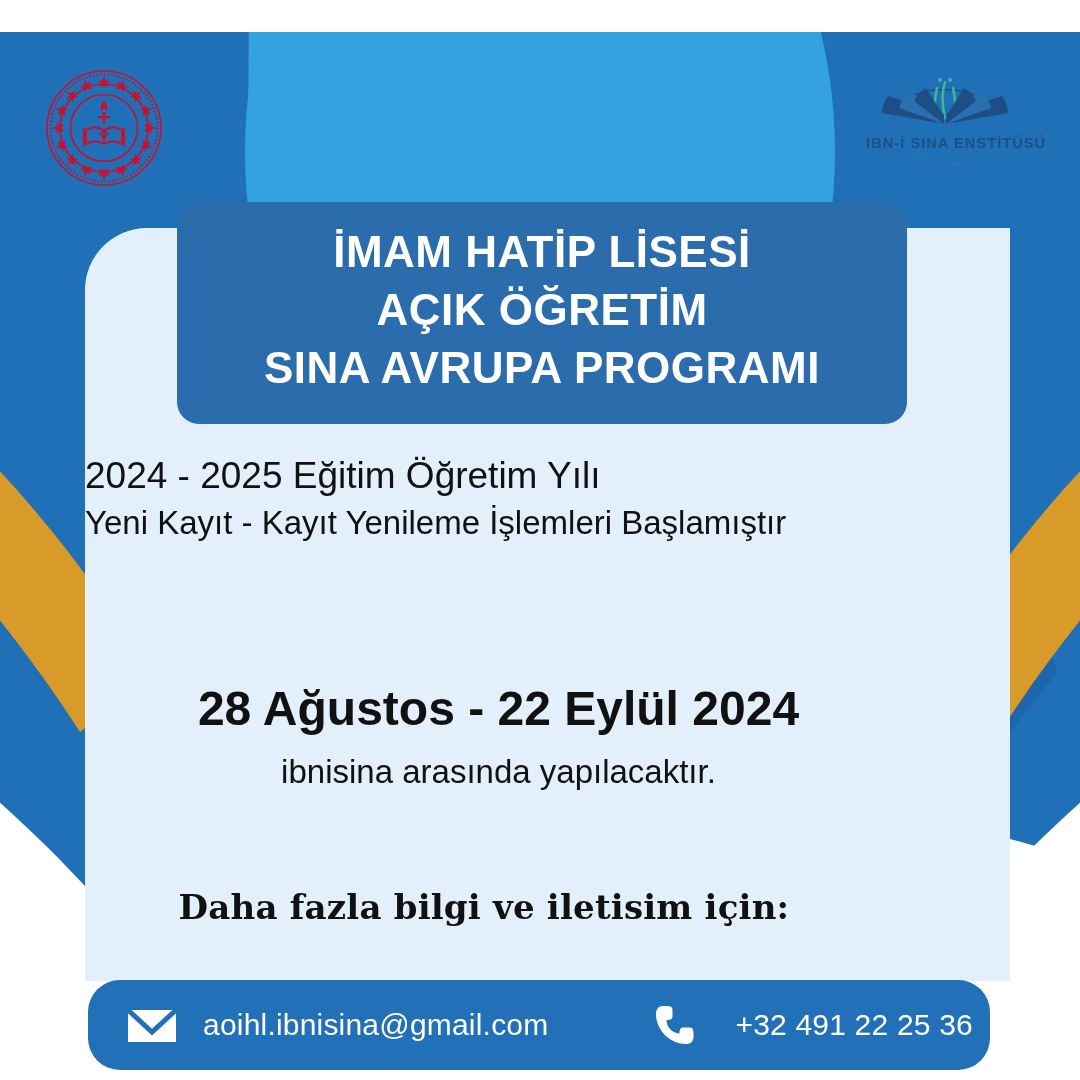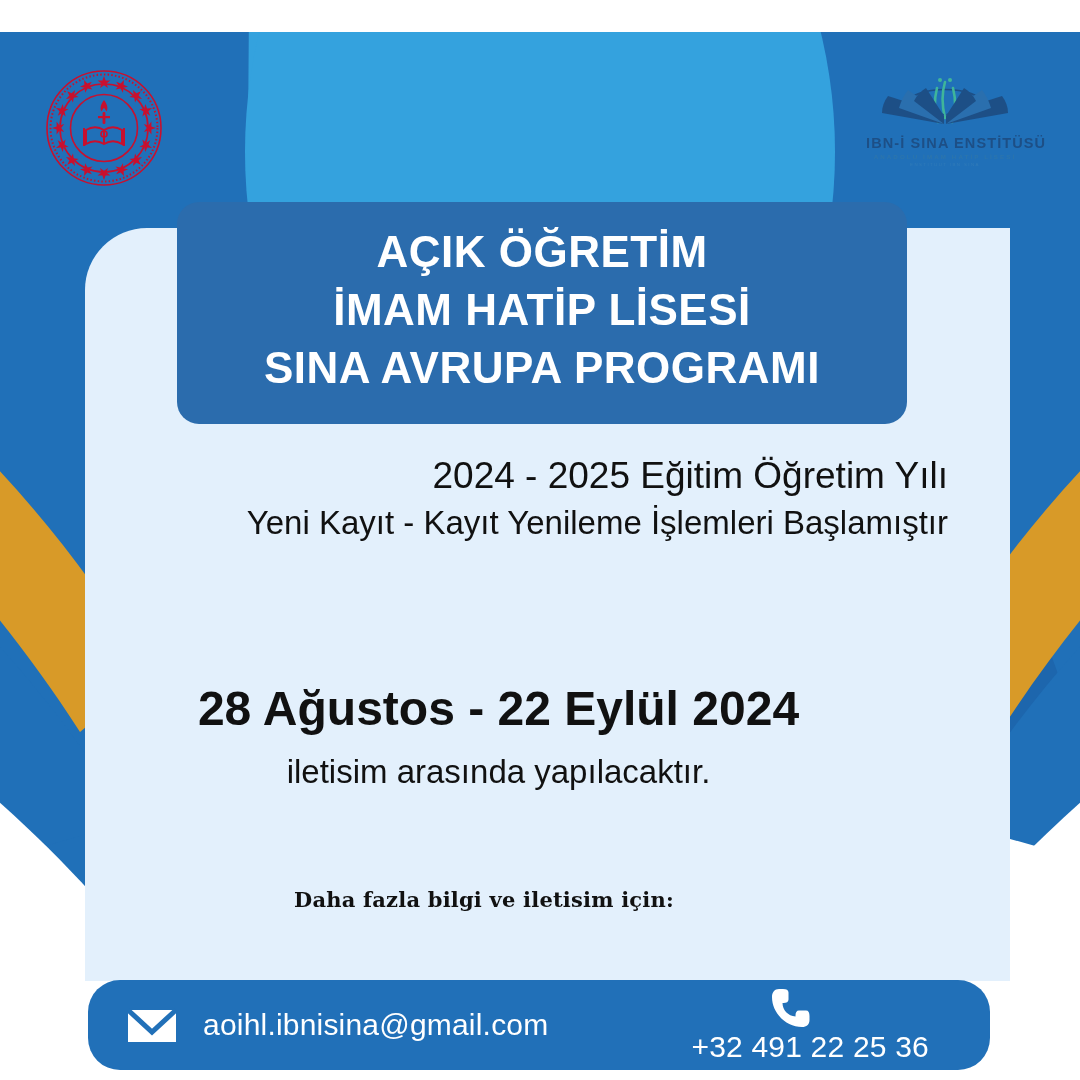--- a/index.html
+++ b/index.html
@@ -62,49 +62,49 @@
     box-sizing:border-box;padding:6px 18px 12px;
   }
   .title-plate .tl{
     color:#ffffff;font-weight:700;font-size:44px;line-height:1.32;
     letter-spacing:.5px;text-align:center;white-space:nowrap;
   }
 
   
   .body-copy{
     position:absolute;left:85px;top:420px;width:863px;
-    text-align:right;color:#111111;
+    text-align:left;color:#111111;
   }
   .line-1{font-size:37px;font-weight:400;line-height:1.28;letter-spacing:0px;}
   .line-2{font-size:33px;font-weight:700;line-height:1.5;}
   .line-3{font-size:33px;font-weight:400;line-height:1.45;}
 
   .date-block{
     position:absolute;left:85px;top:648px;width:827px;
     text-align:center;color:#111111;
   }
   .date-main{font-size:48px;font-weight:700;letter-spacing:0px;line-height:1.2;}
   .date-sub{font-size:33px;font-weight:400;margin-top:14px;line-height:1.2;}
 
   .contact-lead{
     position:absolute;left:85px;top:855px;width:798px;
     text-align:center;color:#111111;
     font-family:"DejaVu Serif", serif;
-    font-size:21px;font-weight:700;letter-spacing:.2px;
+    font-size:34px;font-weight:700;letter-spacing:.2px;
   }
 
   
   .contact-bar{
     position:absolute;left:88px;top:948px;width:902px;height:90px;
     background:#2170b8;border-radius:32px;
     display:flex;align-items:center;
   }
   .c-item{display:flex;align-items:center;}
   .c-item.email{margin-left:38px;}
-  .c-item.phone{margin-left:105px;flex-direction:column;}
+  .c-item.phone{margin-left:105px;}
   .c-icon{display:block;}
   .c-text{
     color:#ffffff;font-size:30px;font-weight:400;letter-spacing:.2px;
     white-space:nowrap;
   }
   .c-item.email .c-text{margin-left:25px;}
   .c-item.phone .c-text{margin-left:38px;}
 </style>
 </head>
 <body>
@@ -228,33 +228,33 @@
       </g>
     </svg>
     <div class="logo-title">IBN-İ SINA ENSTİTÜSÜ</div>
     <div class="logo-sub">ANADOLU İMAM HATİP LİSESİ</div>
     <div class="logo-sub2">ENSTITUUT IBN SINA</div>
   </div>
 
   <div class="card"></div>
 
   <div class="title-plate">
+    <div class="tl">İMAM HATİP LİSESİ</div>
     <div class="tl">AÇIK ÖĞRETİM</div>
-    <div class="tl">İMAM HATİP LİSESİ</div>
     <div class="tl">SINA AVRUPA PROGRAMI</div>
   </div>
 
   <div class="body-copy">
     <div class="line-1">2024 - 2025 Eğitim Öğretim Yılı</div>
     <div class="line-3">Yeni Kayıt - Kayıt Yenileme İşlemleri Başlamıştır</div>
   </div>
 
   <div class="date-block">
     <div class="date-main">28 Ağustos - 22 Eylül 2024</div>
-    <div class="date-sub">iletisim arasında yapılacaktır.</div>
+    <div class="date-sub">ibnisina arasında yapılacaktır.</div>
   </div>
 
   <div class="contact-lead">Daha fazla bilgi ve iletisim için:</div>
 
   <div class="contact-bar">
 
     <div class="c-item email">
       <svg class="c-icon" width="52" height="40" viewBox="0 0 52 40" xmlns="http://www.w3.org/2000/svg">
         <rect x="2" y="5" width="48" height="32" fill="#ffffff"></rect>
         <path d="M2,5 L26,27 L50,5" fill="none" stroke="#2170b8" stroke-width="5"></path>

